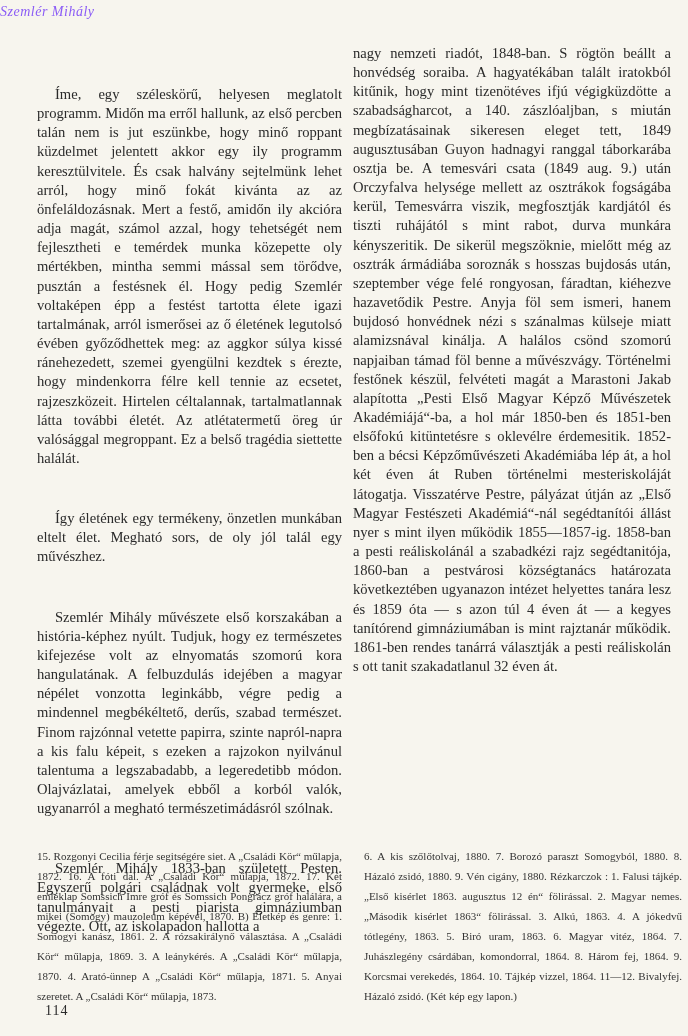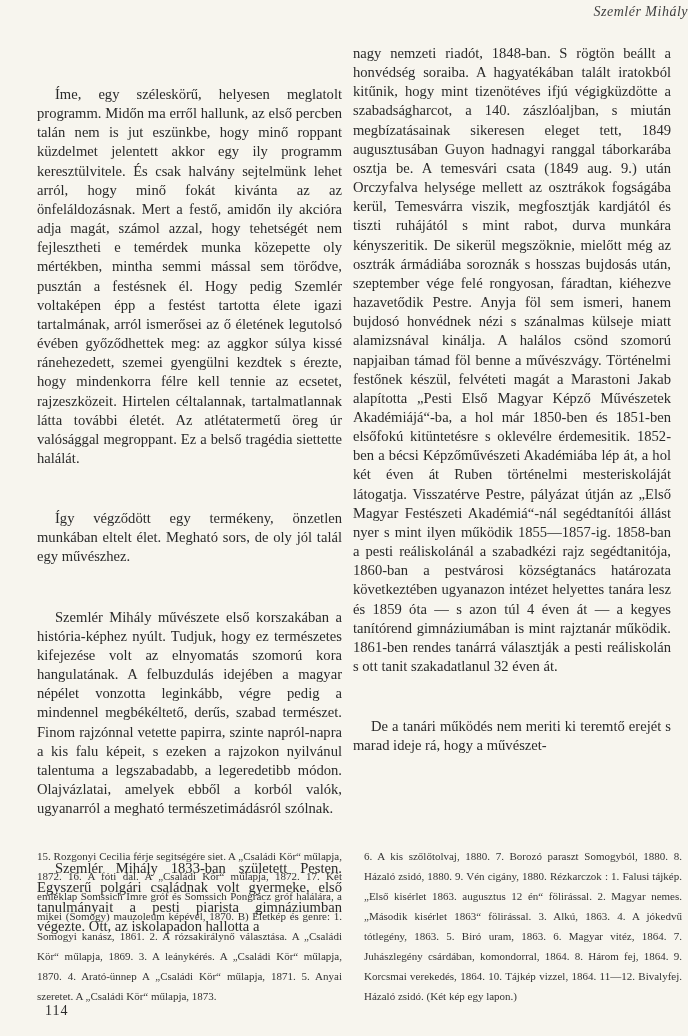--- a/index.html
+++ b/index.html
@@ -5,22 +5,22 @@
     html, body { margin: 0; padding: 0; }
     body {
       width: 688px; height: 1036px;
       background: #f7f5ee;
       color: #2a2a2a;
       font-family: "Liberation Serif", "DejaVu Serif", serif;
       position: relative; overflow: hidden;
     }
     .running-head {
       position: absolute; top: 4px; left: 0; width: 688px;
-      text-align: right; font-style: italic; font-size: 14px; letter-spacing: 0.5px;
-      color: #404040;
+      text-align: left; font-style: italic; font-size: 14px; letter-spacing: 0.5px;
+      color: #8b5cf6;
     }
     .col {
       position: absolute; top: 44px;
       font-size: 14.6px; line-height: 19.15px; text-align: justify;
       hyphens: none;
     }
     .col.left { left: 37px; width: 305px; }
     .col.right { left: 353px; width: 318px; }
     .col p { margin: 0; text-indent: 0; }
     .col p.indent { text-indent: 18px; margin-top: 41px; }
@@ -34,26 +34,25 @@
       position: absolute; top: 1003px; left: 45px; font-size: 14px; letter-spacing: 1px;
     }
   </style>
 </head>
 <body>
 
 <div class="running-head">Szemlér Mihály</div>
 
 <div class="col left">
   <p class="indent">Íme, egy széleskörű, helyesen meglatolt programm. Midőn ma erről hallunk, az első percben talán nem is jut eszünkbe, hogy minő roppant küzdelmet jelentett akkor egy ily programm keresztülvitele. És csak halvány sejtelmünk lehet arról, hogy minő fokát kivánta az az önfeláldozásnak. Mert a festő, amidőn ily akcióra adja magát, számol azzal, hogy tehetségét nem fejlesztheti e temérdek munka közepette oly mértékben, mintha semmi mással sem törődve, pusztán a festésnek él. Hogy pedig Szemlér voltaképen épp a festést tartotta élete igazi tartalmának, arról ismerősei az ő életének legutolsó évében győződhettek meg: az aggkor súlya kissé ránehezedett, szemei gyengülni kezdtek s érezte, hogy mindenkorra félre kell tennie az ecsetet, rajzeszközeit. Hirtelen céltalannak, tartalmatlannak látta további életét. Az atlétatermetű öreg úr valósággal megroppant. Ez a belső tragédia siettette halálát.</p>
-  <p class="indent">Így végződött egy termékeny, önzetlen munkában eltelt élet. Megható sors, de oly jól talál egy művészhez.</p>
+  <p class="indent">Így életének egy termékeny, önzetlen munkában eltelt élet. Megható sors, de oly jól talál egy művészhez.</p>
   <p class="indent">Szemlér Mihály művészete első korszakában a história-képhez nyúlt. Tudjuk, hogy ez természetes kifejezése volt az elnyomatás szomorú kora hangulatának. A felbuzdulás idejében a magyar népélet vonzotta leginkább, végre pedig a mindennel megbékéltető, derűs, szabad természet. Finom rajzónnal vetette papirra, szinte napról-napra a kis falu képeit, s ezeken a rajzokon nyilvánul talentuma a legszabadabb, a legeredetibb módon. Olajvázlatai, amelyek ebből a korból valók, ugyanarról a megható természetimádásról szólnak.</p>
   <p class="indent">Szemlér Mihály 1833-ban született Pesten. Egyszerű polgári családnak volt gyermeke, első tanulmányait a pesti piarista gimnáziumban végezte. Ott, az iskolapadon hallotta a</p>
 </div>
 
 <div class="col right">
   <p>nagy nemzeti riadót, 1848-ban. S rögtön beállt a honvédség soraiba. A hagyatékában talált iratokból kitűnik, hogy mint tizenötéves ifjú végigküzdötte a szabadságharcot, a 140. zászlóaljban, s miután megbízatásainak sikeresen eleget tett, 1849 augusztusában Guyon hadnagyi ranggal táborkarába osztja be. A temesvári csata (1849 aug. 9.) után Orczyfalva helysége mellett az osztrákok fogságába kerül, Temesvárra viszik, megfosztják kardjától és tiszti ruhájától s mint rabot, durva munkára kényszeritik. De sikerül megszöknie, mielőtt még az osztrák ármádiába soroznák s hosszas bujdosás után, szeptember vége felé rongyosan, fáradtan, kiéhezve hazavetődik Pestre. Anyja föl sem ismeri, hanem bujdosó honvédnek nézi s szánalmas külseje miatt alamizsnával kinálja. A halálos csönd szomorú napjaiban támad föl benne a művészvágy. Történelmi festőnek készül, felvéteti magát a Marastoni Jakab alapította „Pesti Első Magyar Képző Művészetek Akadémiájá“-ba, a hol már 1850-ben és 1851-ben elsőfokú kitüntetésre s oklevélre érdemesitik. 1852-ben a bécsi Képzőművészeti Akadémiába lép át, a hol két éven át Ruben történelmi mesteriskoláját látogatja. Visszatérve Pestre, pályázat útján az „Első Magyar Festészeti Akadémiá“-nál segédtanítói állást nyer s mint ilyen működik 1855—1857-ig. 1858-ban a pesti reáliskolánál a szabadkézi rajz segédtanitója, 1860-ban a pestvárosi községtanács határozata következtében ugyanazon intézet helyettes tanára lesz és 1859 óta — s azon túl 4 éven át — a kegyes tanítórend gimnáziumában is mint rajztanár működik. 1861-ben rendes tanárrá választják a pesti reáliskolán s ott tanit szakadatlanul 32 éven át.</p>
-  <p class="indent">De a tanári működés nem meriti ki teremtő erejét s marad ideje rá, hogy a művészet-</p>
 </div>
 
 <div class="notes left">15. Rozgonyi Cecilia férje segitségére siet. A „Családi Kör“ műlapja, 1872. 16. A fóti dal. A „Családi Kör“ műlapja, 1872. 17. Két emléklap Somssich Imre gróf és Somssich Pongrácz gróf halálára, a mikei (Somogy) mauzoleum képével, 1870. B) Életkép és genre: 1. Somogyi kanász, 1861. 2. A rózsakirálynő választása. A „Családi Kör“ műlapja, 1869. 3. A leánykérés. A „Családi Kör“ műlapja, 1870. 4. Arató-ünnep A „Családi Kör“ műlapja, 1871. 5. Anyai szeretet. A „Családi Kör“ műlapja, 1873.</div>
 <div class="notes right">6. A kis szőlőtolvaj, 1880. 7. Borozó paraszt Somogyból, 1880. 8. Házaló zsidó, 1880. 9. Vén cigány, 1880. Rézkarczok : 1. Falusi tájkép. „Első kisérlet 1863. augusztus 12 én“ fölirással. 2. Magyar nemes. „Második kisérlet 1863“ fölirással. 3. Alkú, 1863. 4. A jókedvű tótlegény, 1863. 5. Biró uram, 1863. 6. Magyar vitéz, 1864. 7. Juhászlegény csárdában, komondorral, 1864. 8. Három fej, 1864. 9. Korcsmai verekedés, 1864. 10. Tájkép vizzel, 1864. 11—12. Bivalyfej. Házaló zsidó. (Két kép egy lapon.)</div>
 
 <div class="page-number">114</div>
 
 </body></html>

